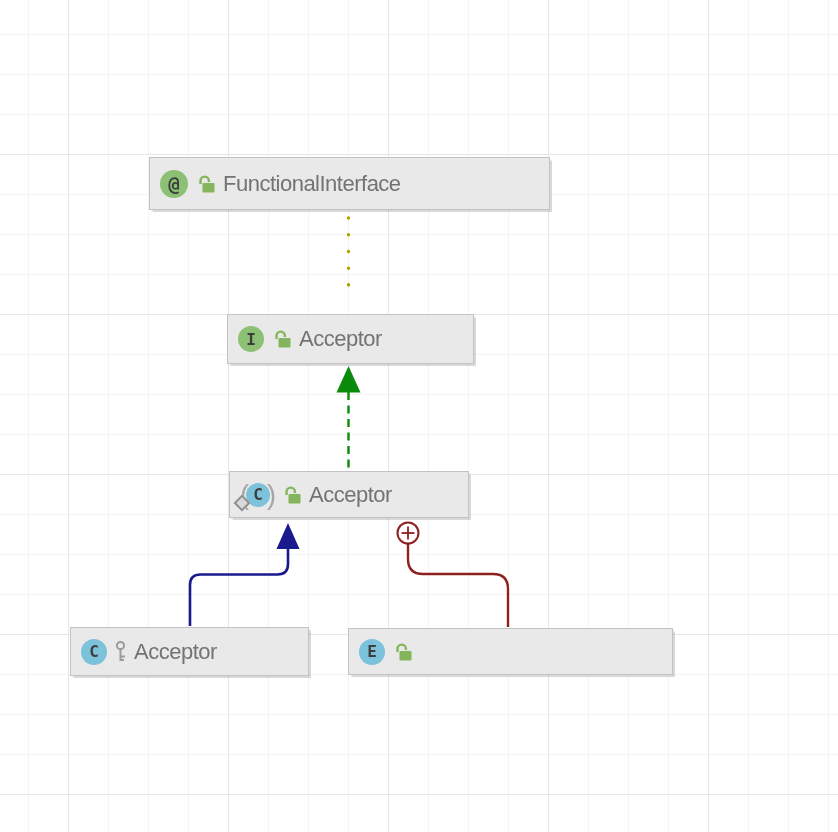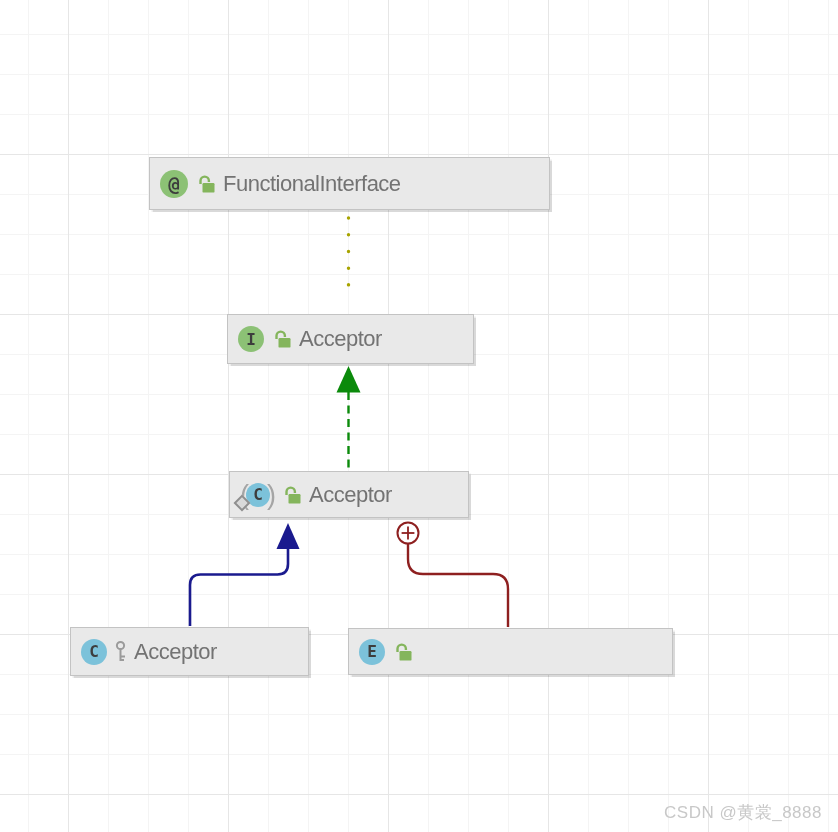--- a/index.html
+++ b/index.html
@@ -157,15 +157,14 @@
       <span>E</span>
     </span>
     <span class="mini-icon">
       <svg width="21" height="20" viewBox="0 0 21 20">
         <path d="M5.5 10 V6.8 a4.2 4.2 0 0 1 8.4 0 V8" fill="none" stroke="#84b55c" stroke-width="2.4"></path>
         <rect x="7.5" y="9" width="12" height="9.6" rx="1.2" fill="#84b55c"></rect>
       </svg>
     </span>
   </div>
 
-  <div class="watermark">CSDN @黄裳_8888</div>
 
 </div>
 
 </body></html>

